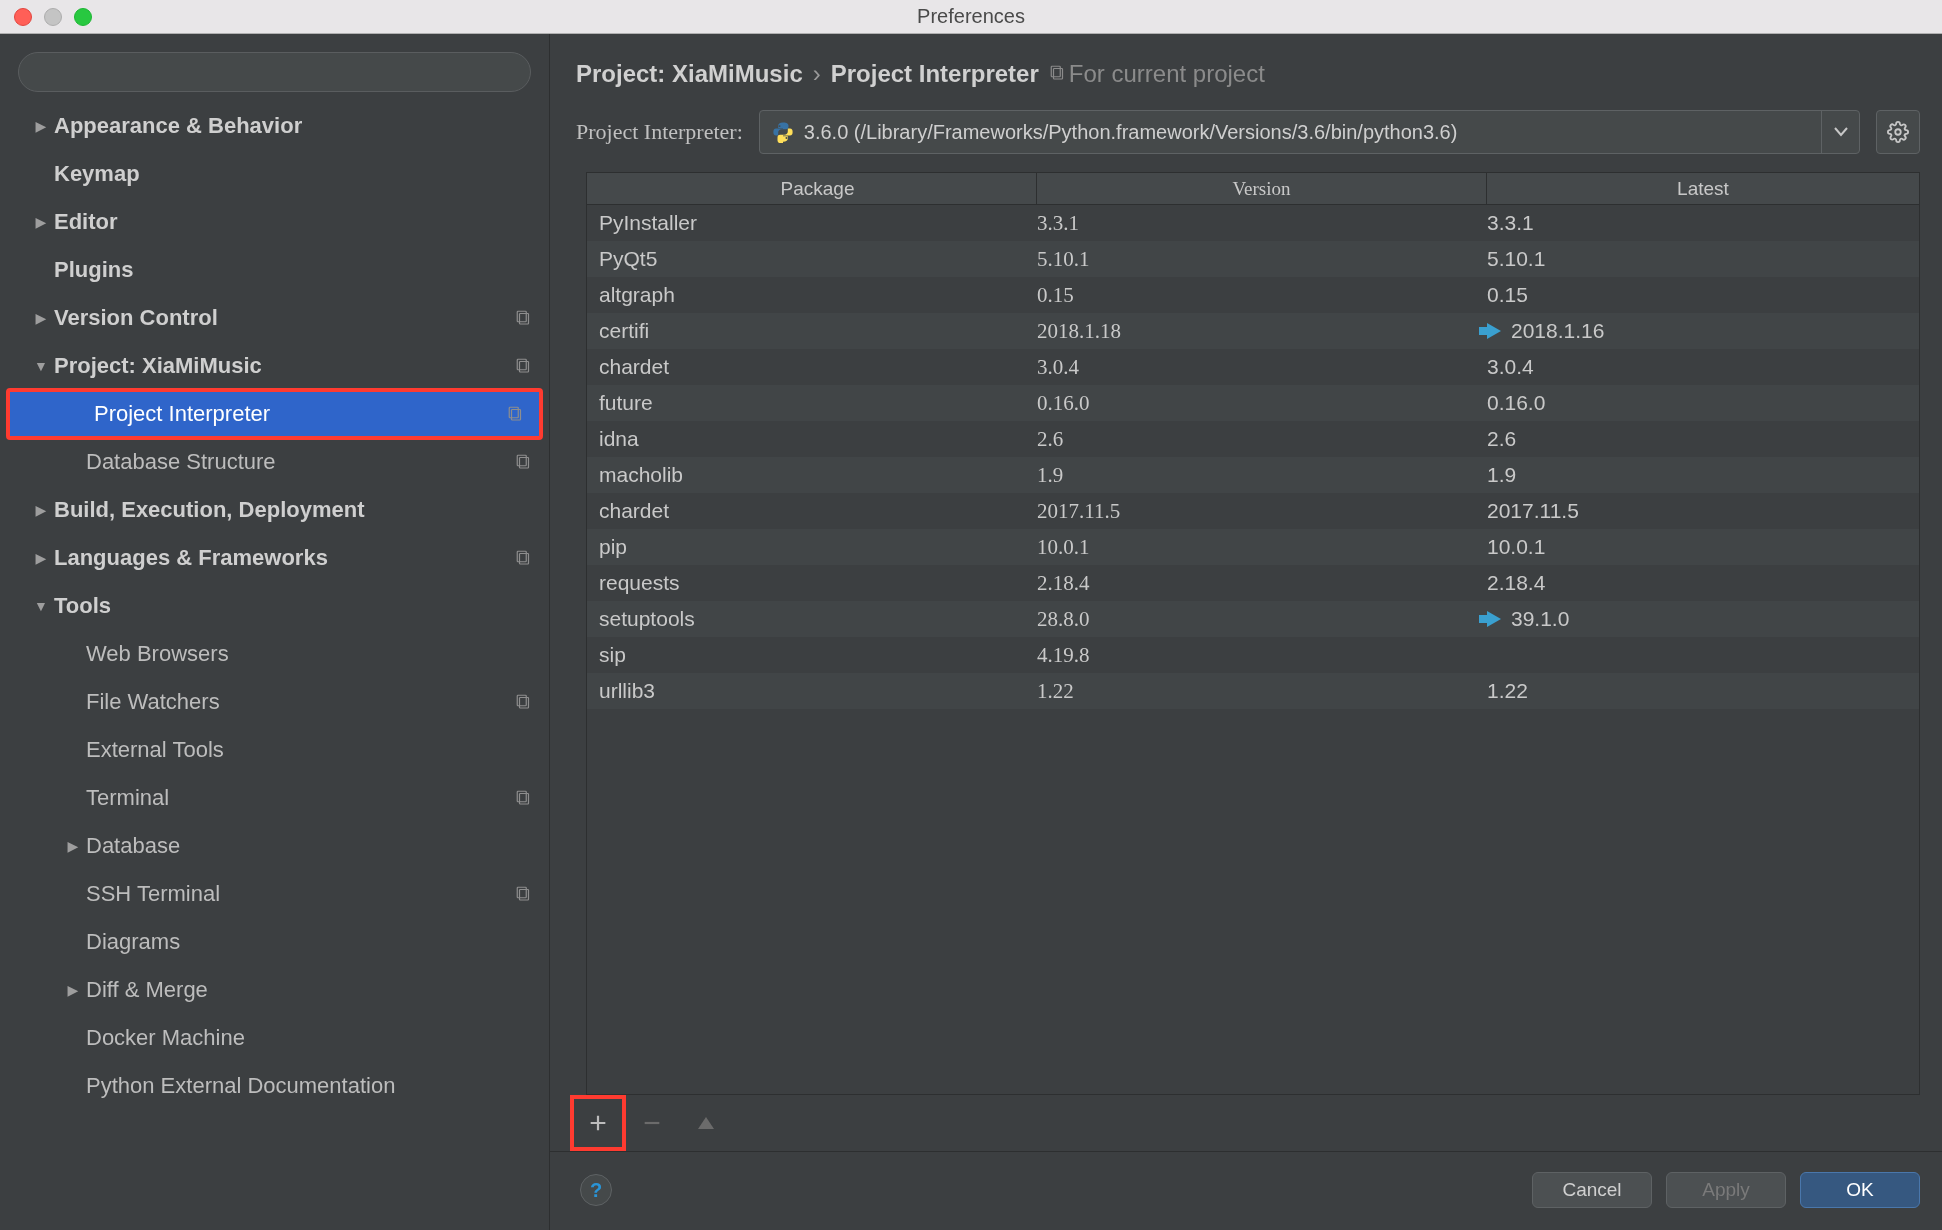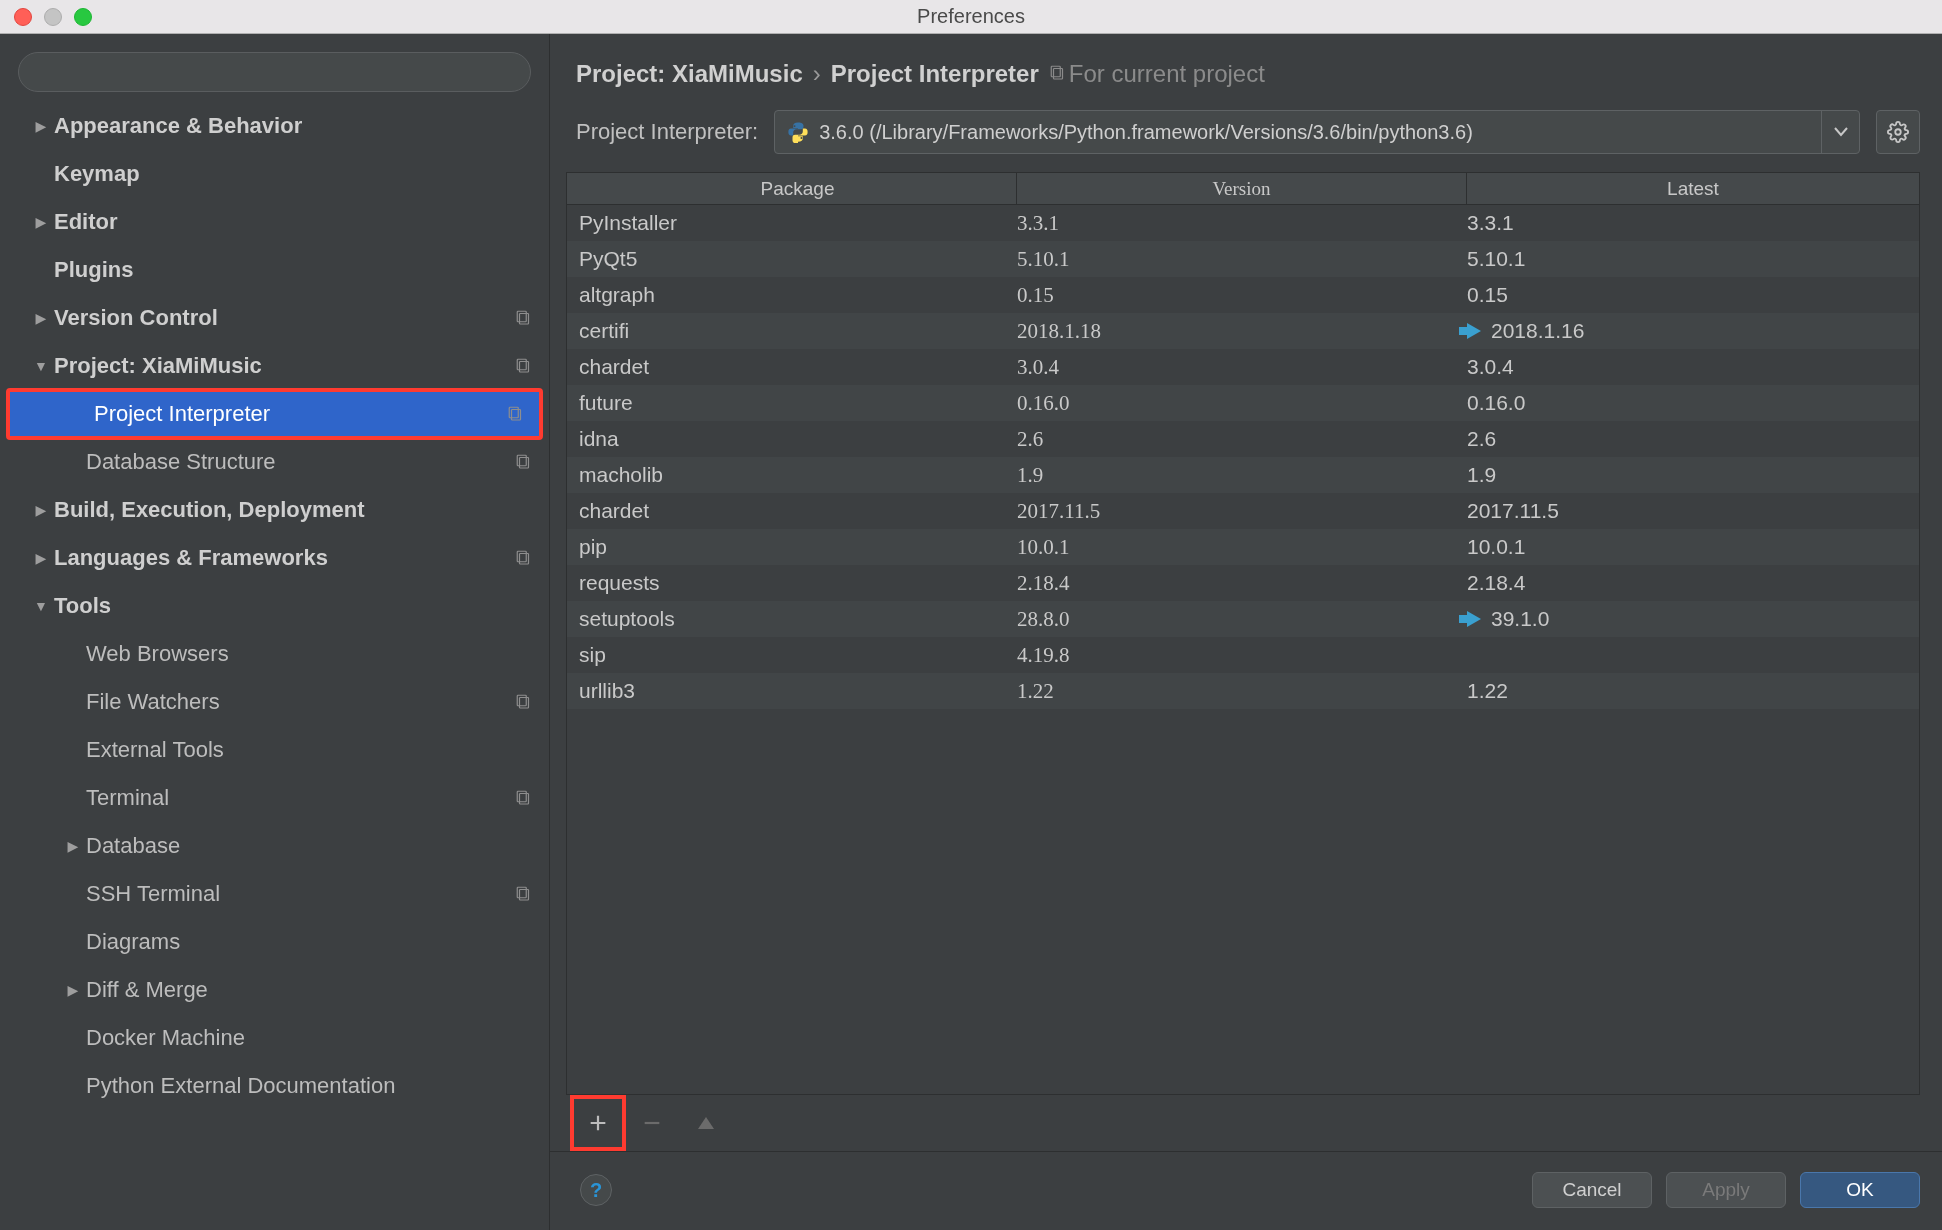--- a/index.html
+++ b/index.html
@@ -122,21 +122,21 @@
   .crumbs strong { font-weight: 700; }
   .copy-glyph {
     display:inline-flex; width:20px; height:20px;
   }
 
   .interp-row {
     display: flex; align-items: center; gap: 16px;
     padding: 6px 22px 18px 26px;
     font-size: 22px;
   }
-  .interp-row .label { color:#c0c0c0; flex:0 0 auto; }
+  .interp-row .label { color:#c0c0c0; flex:0 0 auto;font-family:Liberation Serif, serif; }
   .combo {
     flex: 1;
     height: 44px;
     background: #45494a;
     border: 1px solid #5e6264;
     border-radius: 4px;
     display: flex; align-items: center;
     padding: 0 10px 0 12px;
     gap: 10px;
     min-width: 0;
@@ -152,21 +152,21 @@
   }
   .gear-btn {
     width: 44px; height: 44px;
     background:#45494a; border:1px solid #5e6264; border-radius:4px;
     display:flex;align-items:center;justify-content:center;
     color:#c7c7c7;
   }
 
   .pkg-table {
     flex: 1;
-    margin: 0 22px 0 16px;
+    margin: 0 22px 0 36px;
     display:flex; flex-direction:column;
     min-height: 0;
     border: 1px solid #2d2f30;
     background:#3c3f41;
   }
   .pkg-head {
     display:flex;
     background:#45494b;
     border-bottom:1px solid #2d2f30;
     height: 32px;

